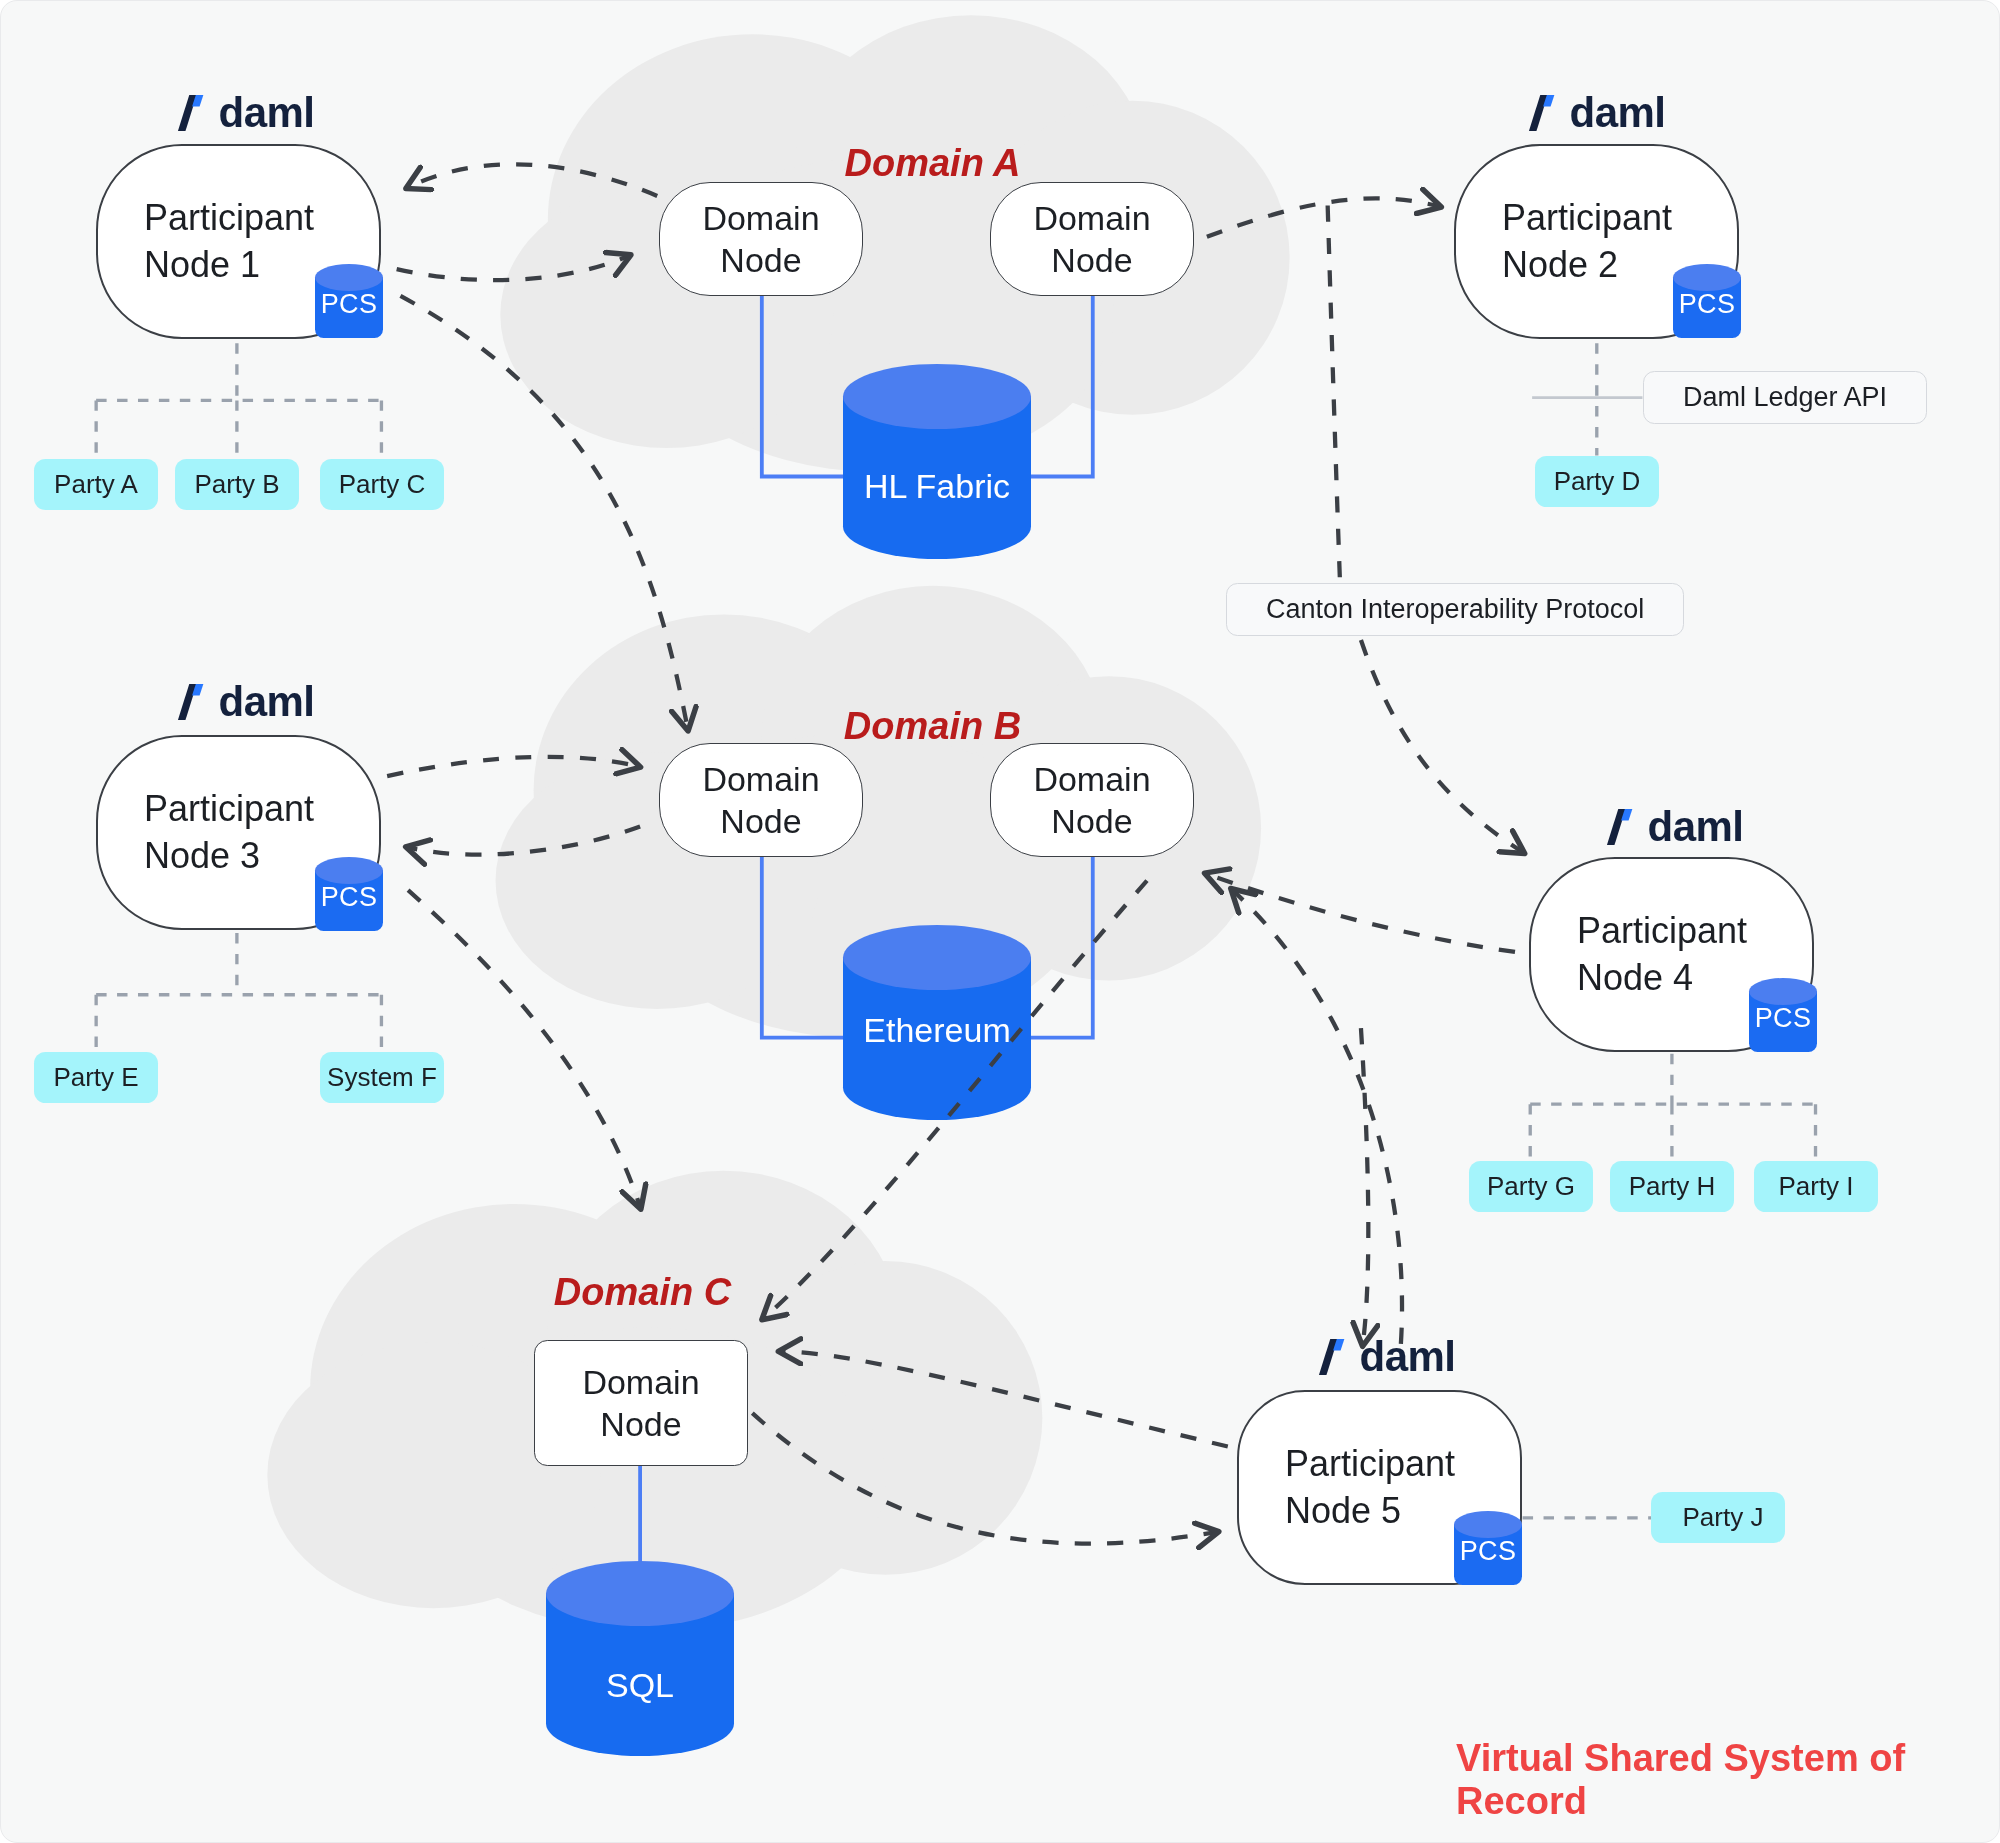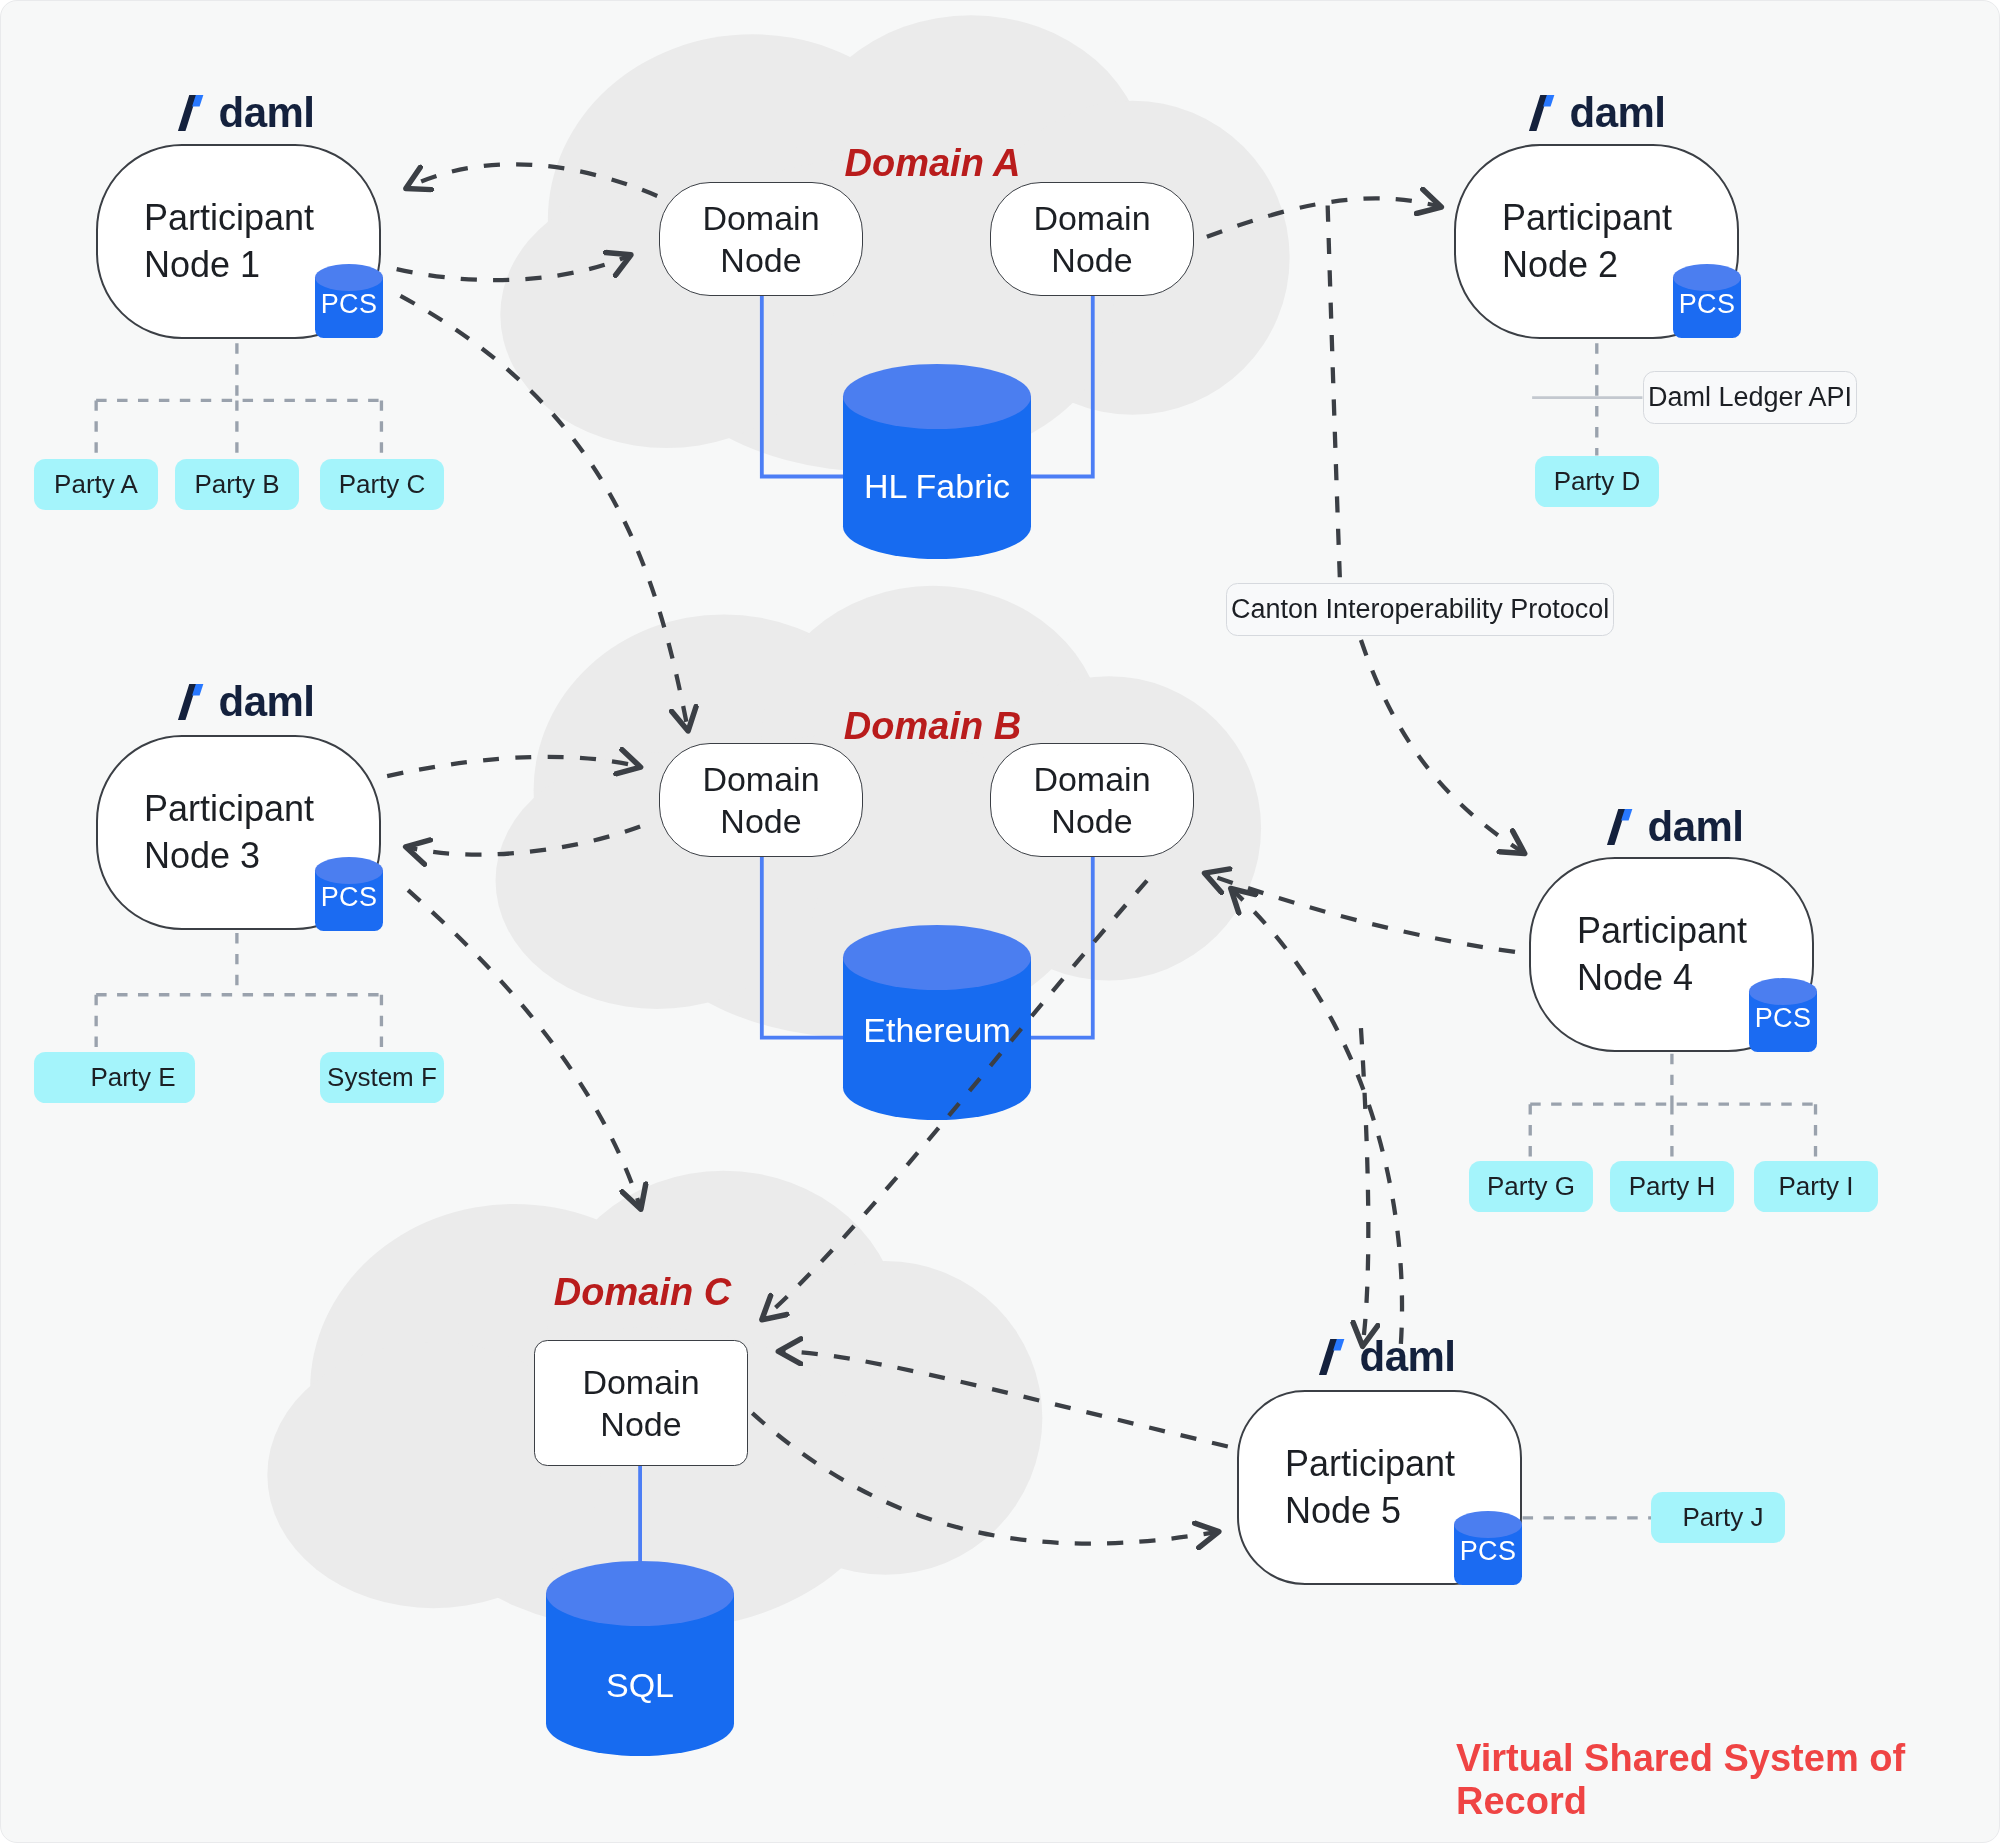--- a/index.html
+++ b/index.html
@@ -77,21 +77,21 @@
     color:#1c1f24;font-size:26px;
     height:51px;
   }
   .callout{
     position:absolute;
     background:#f8f9fa;
     border:1.9px solid #d6d9de;
     border-radius:11.4px;
     display:flex;align-items:center;justify-content:center;
     color:#1c1f24;font-size:27px;
-    padding:0 4px;height:53px;
+    padding:0 39px;height:53px;
     box-sizing:border-box;
   }
   .domain-title{
     position:absolute;
     font-size:38px;font-weight:700;color:#b91c1c;
     text-align:center;
     font-style:italic;
   }
   .footer-title{
     position:absolute;
@@ -366,21 +366,21 @@
     <div class="top"></div>
     <div class="lbl">PCS</div>
   </div>
 
   <div class="party" style="left:33px;top:458px;width:124px;">Party A</div>
   <div class="party" style="left:174px;top:458px;width:124px;">Party B</div>
   <div class="party" style="left:319px;top:458px;width:124px;">Party C</div>
 
   <div class="party" style="left:1534px;top:455px;width:124px;">Party D</div>
 
-  <div class="party" style="left:33px;top:1051px;width:124px;padding-left:37px;">Party E</div>
+  <div class="party" style="left:33px;top:1051px;width:124px;">Party E</div>
   <div class="party" style="left:319px;top:1051px;width:124px;">System F</div>
 
   <div class="party" style="left:1468px;top:1160px;width:124px;">Party G</div>
   <div class="party" style="left:1609px;top:1160px;width:124px;">Party H</div>
   <div class="party" style="left:1753px;top:1160px;width:124px;">Party I</div>
 
   <div class="party" style="left:1650px;top:1491px;width:124px;padding-left:10px;">Party J</div>
 
   <div class="callout" style="left:1642px;top:370px;">Daml Ledger API</div>
   <div class="callout" style="left:1225px;top:582px;">Canton Interoperability Protocol</div>

